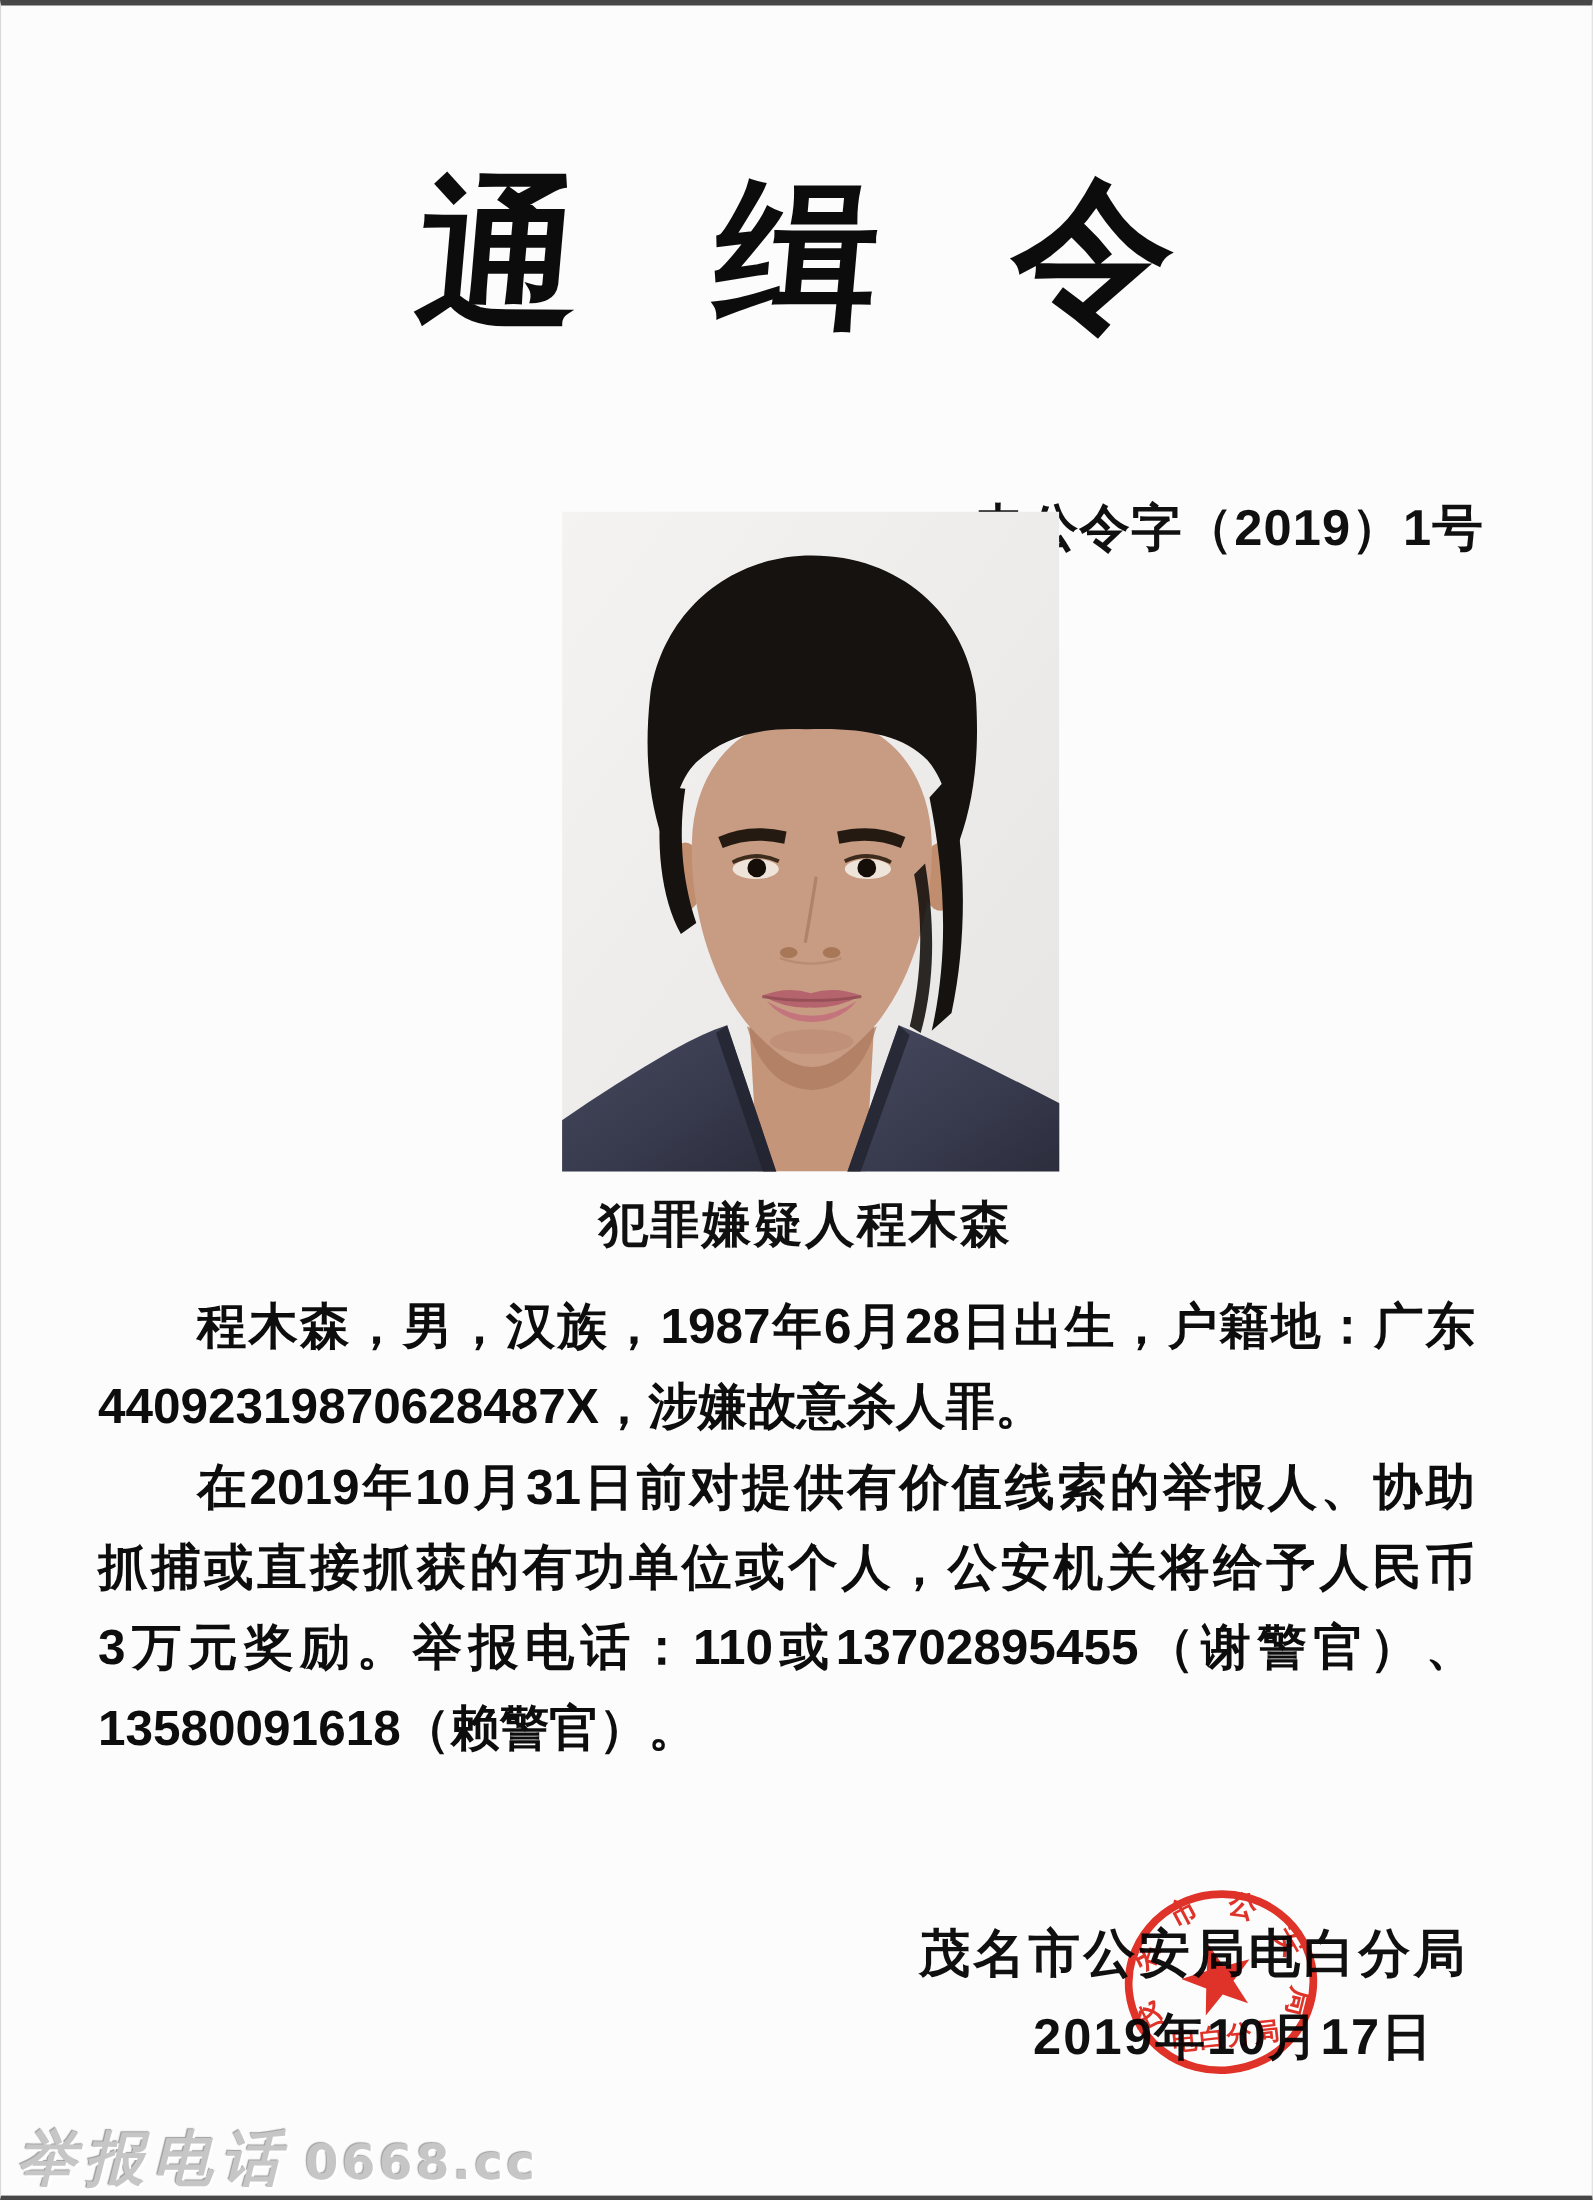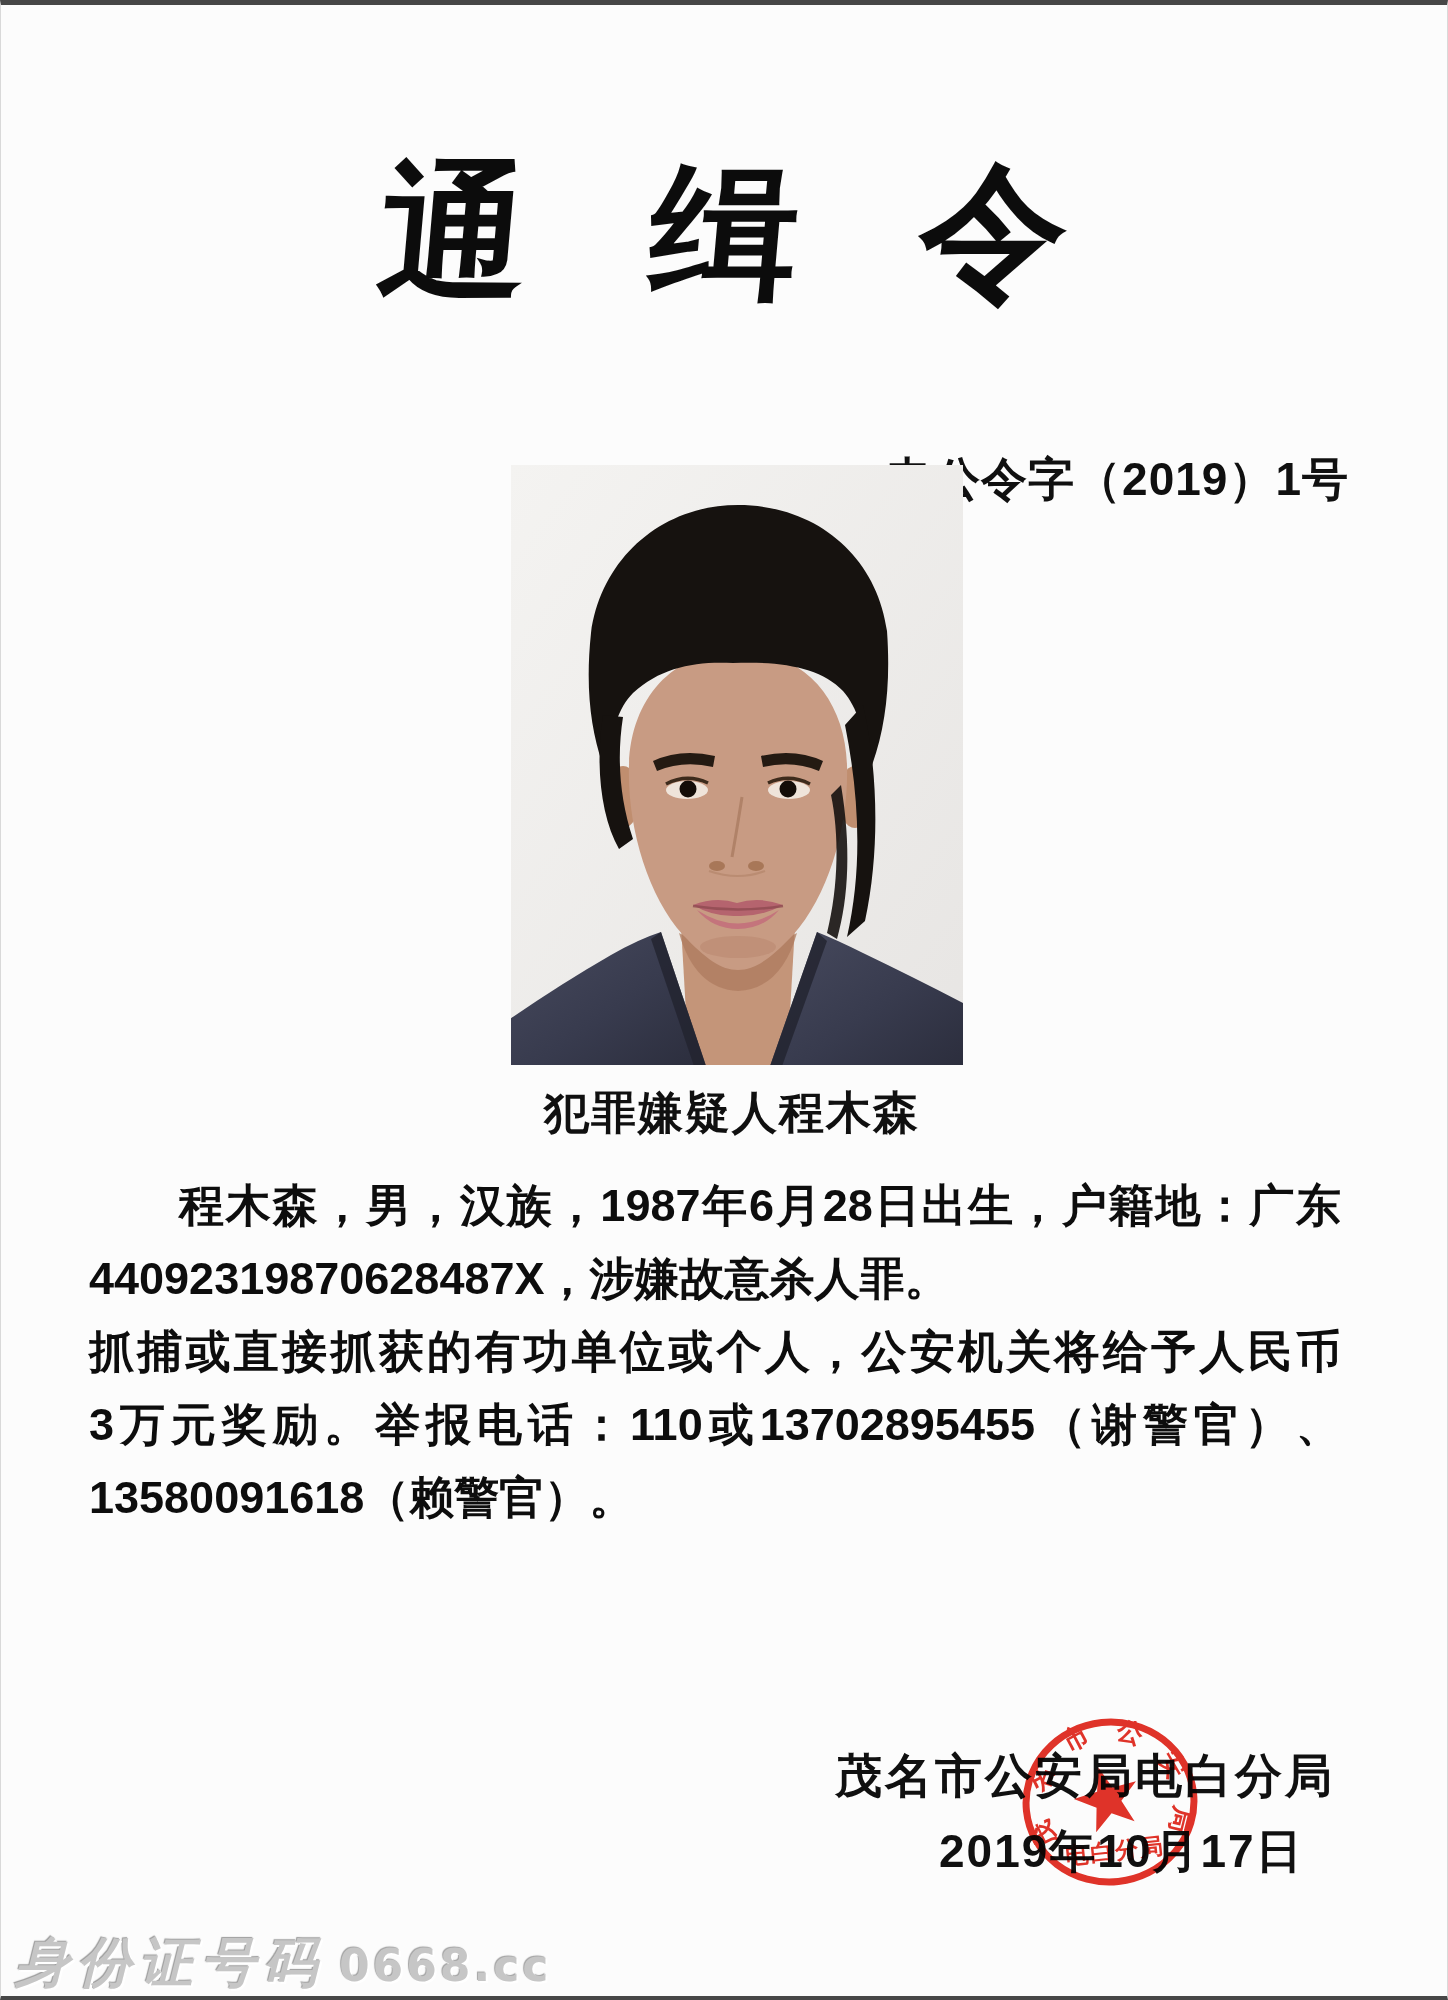--- a/index.html
+++ b/index.html
@@ -147,20 +147,21 @@
       <path d="M352,240 C366,300 370,382 354,456 L336,472 C352,402 348,330 334,260 Z" fill="#16120f"></path>
       <path d="M330,320 C340,380 338,432 326,474 L316,468 C328,420 328,368 320,330 Z" fill="#16120f" opacity="0.9"></path>
     </svg>
   </div>
 
   <div class="caption">犯罪嫌疑人程木森</div>
 
   <div class="body-text">
     <div class="line justify indent">程木森，男，汉族，1987年6月28日出生，户籍地：广东</div>
     <div class="line">44092319870628487X，涉嫌故意杀人罪。</div>
+    <div class="line justify indent">在2019年10月31日前对提供有价值线索的举报人、协助</div>
     <div class="line justify">抓捕或直接抓获的有功单位或个人，公安机关将给予人民币</div>
     <div class="line justify">3万元奖励。举报电话：110或13702895455（谢警官）、</div>
     <div class="line">13580091618（赖警官）。</div>
   </div>
 
   <div class="agency">茂名市公安局电白分局</div>
   <div class="date">2019年10月17日</div>
 
   <div class="seal">
     <svg viewBox="0 0 182 182">
@@ -172,17 +173,17 @@
         <text transform="translate(67,32)  rotate(-22)">市</text>
         <text transform="translate(115,32) rotate(22)">公</text>
         <text transform="translate(149,64) rotate(66)">安</text>
         <text transform="translate(152,113) rotate(110)">局</text>
       </g>
       <text x="91" y="148" fill="#e02318" font-size="23" letter-spacing="2" text-anchor="middle">电白分局</text>
     </svg>
   </div>
 
   <div class="watermark">
-    <span class="wm-cn">身份证号码</span>
+    <span class="wm-cn">举报电话</span>
     <span class="wm-site">0668.cc</span>
   </div>
 
 </div>
 
 </body></html>

